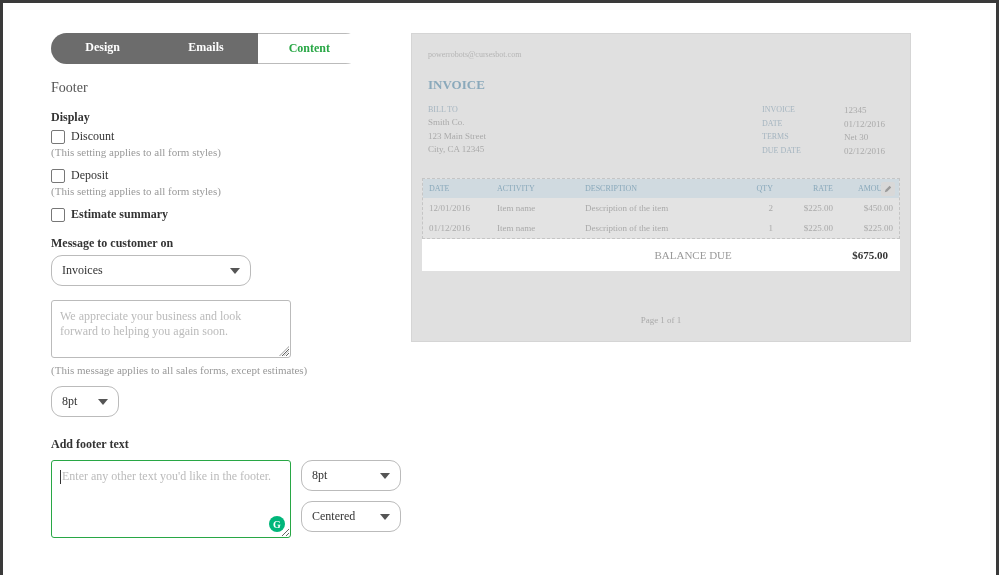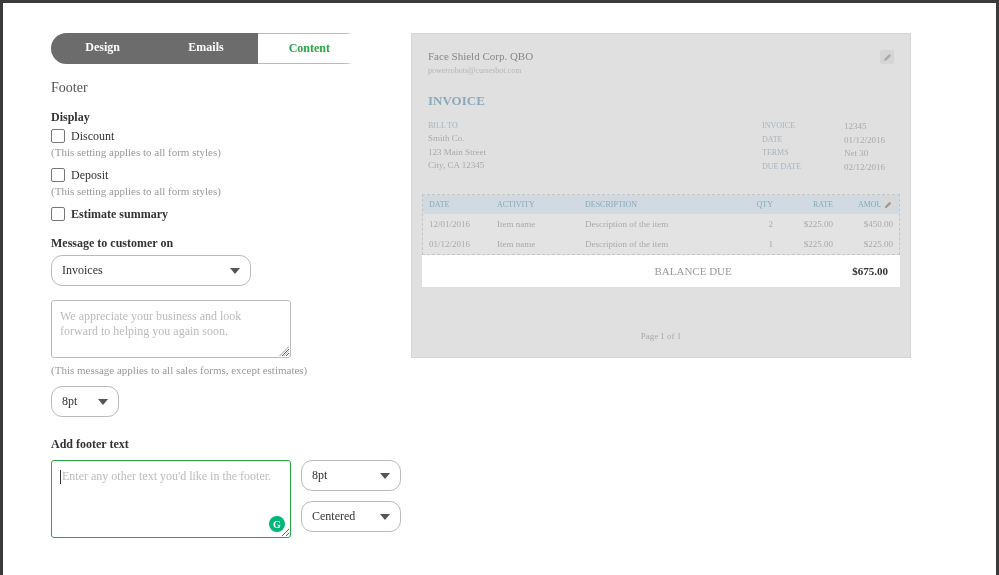--- a/index.html
+++ b/index.html
@@ -53,21 +53,21 @@
   color: #555;
   margin-bottom: 14px;
 }
 .label-bold {
   font-weight: 700;
   font-size: 12px;
   margin-bottom: 4px;
 }
 .checkbox-row {
   display: flex;
-  align-items: flex-start;
+  align-items: flex-end;
   gap: 6px;
   margin-bottom: 2px;
 }
 .checkbox {
   width: 14px;
   height: 14px;
   border: 1.5px solid #777;
   border-radius: 2px;
   background: #fff;
   cursor: pointer;
@@ -317,28 +317,20 @@
           <span>Centered</span>
           <span class="chev"></span>
         </div>
       </div>
     </div>
   </div>
 
   <div class="right-panel">
     <div class="preview">
       <div class="preview-inner">
-        <div class="company-head">
-          <span class="company-name">Face Shield Corp. QBO</span>
-          <span class="edit-icon">
-            <svg width="9" height="9" viewBox="0 0 10 10">
-                <path d="M1 9l1-3 5-5 2 2-5 5-3 1z" fill="#aaa"></path>
-              </svg>
-          </span>
-        </div>
         <div class="company-email">powerrobots@cursesbot.com</div>
 
         <div class="invoice-title">INVOICE</div>
 
         <div class="bill-row">
           <div class="bill-left">
             <div class="lbl">BILL TO</div>
             <div>Smith Co.</div>
             <div>123 Main Street</div>
             <div>City, CA 12345</div>

